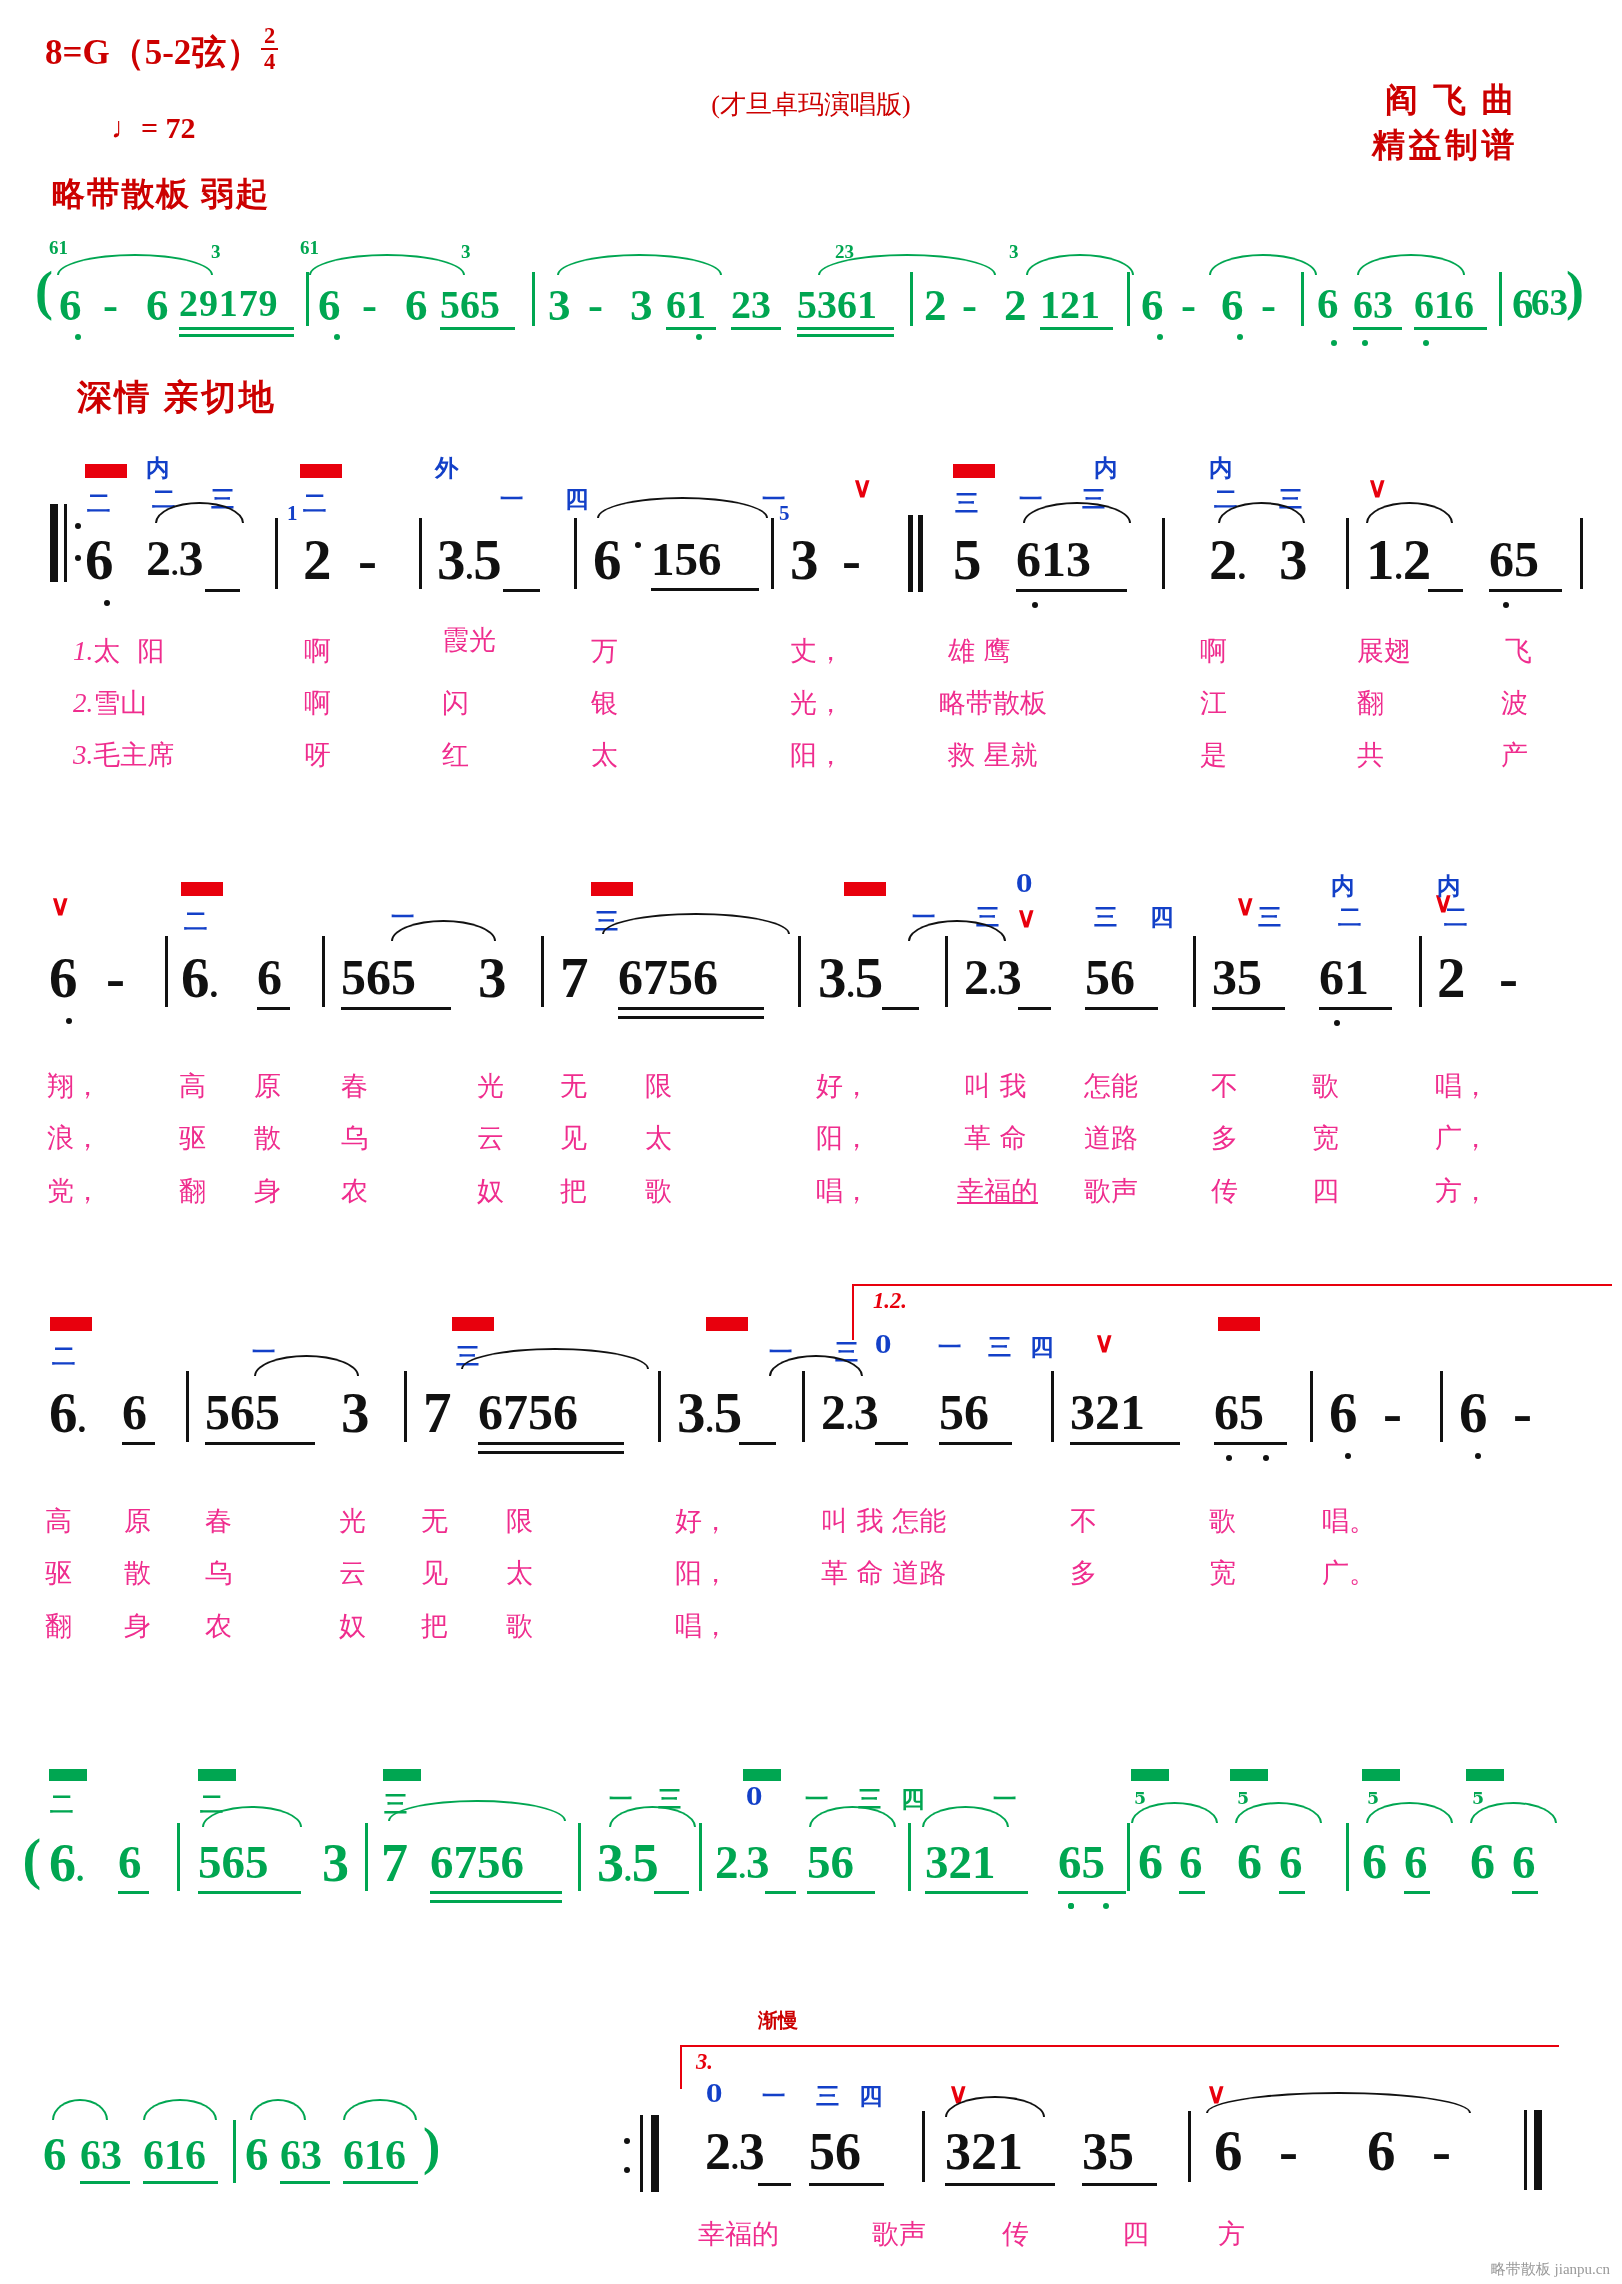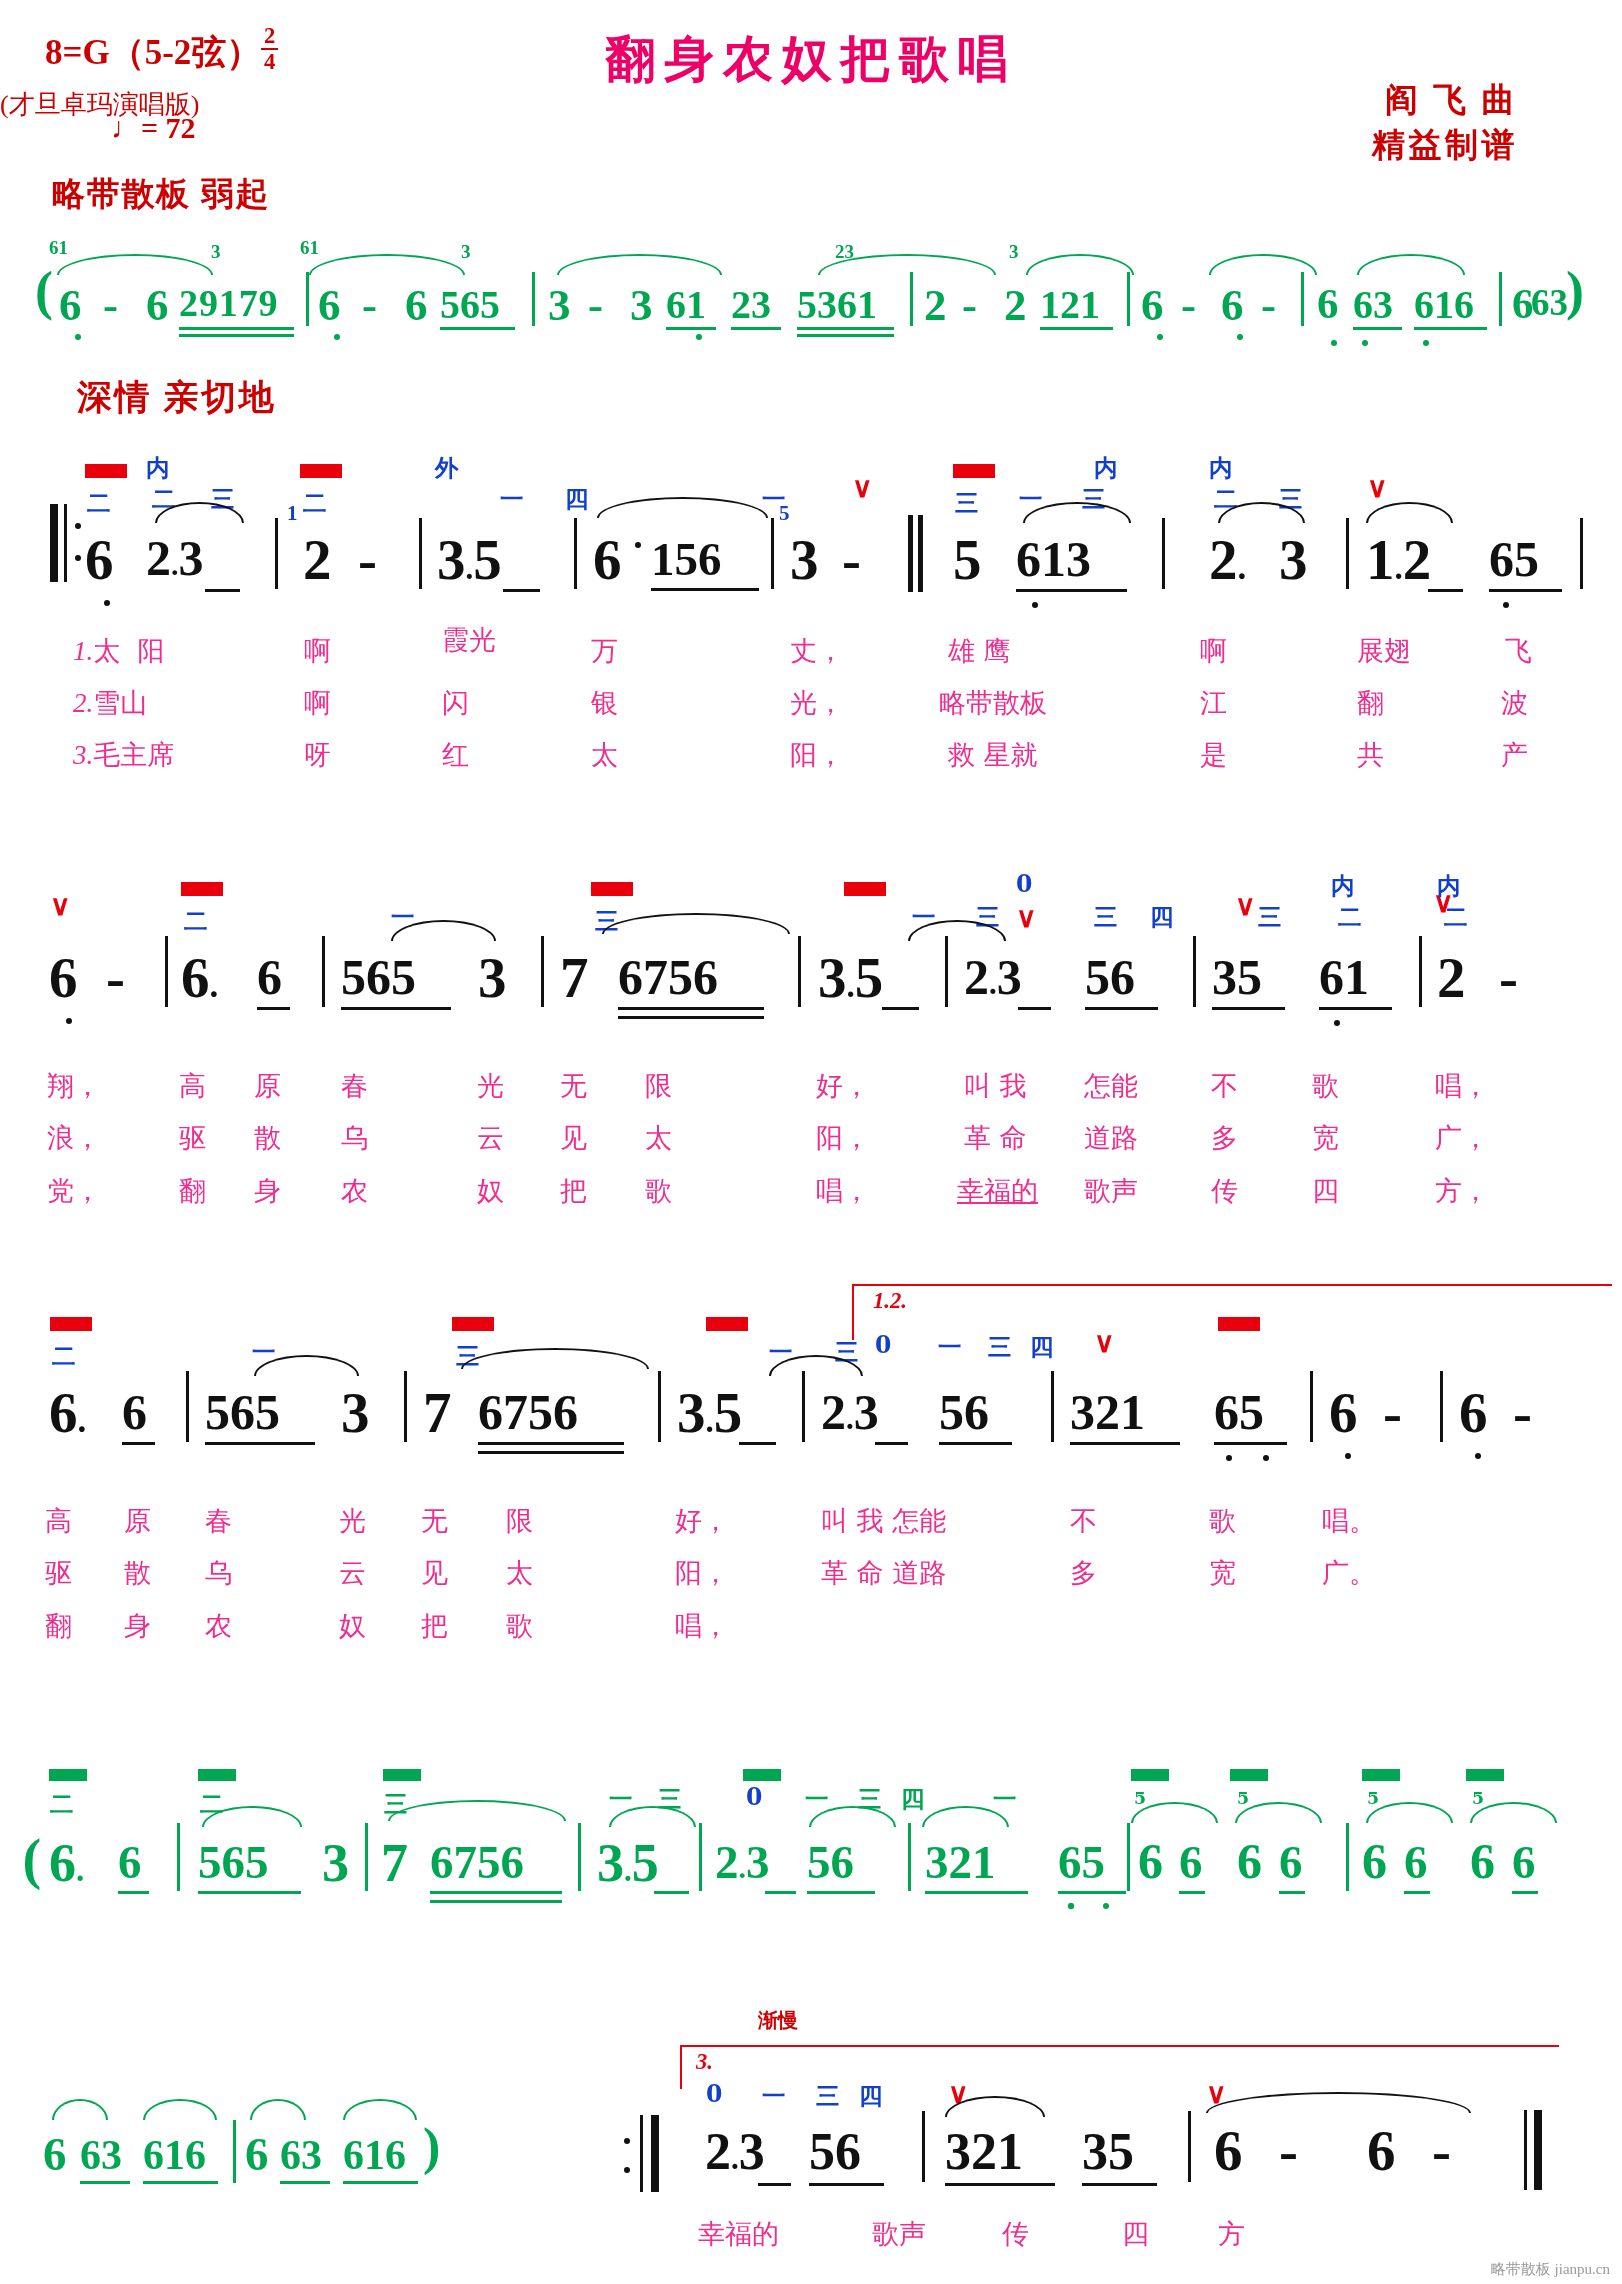--- a/index.html
+++ b/index.html
@@ -14,21 +14,21 @@
   .key-block{position:absolute;left:45px;top:24px;color:#cc0000;font-weight:bold;}
   .key-line{font-size:35px;font-family:"Liberation Serif",serif;white-space:nowrap;}
   .frac{display:inline-block;vertical-align:-5.2px;text-align:center;font-size:22.6px;line-height:1.05;}
   .frac span{display:block;}
   .frac .top{border-bottom:2.6px solid #cc0000;padding:0 2.6px;}
   .tempo{position:absolute;left:111px;top:111px;color:#cc0000;font-size:30px;font-weight:bold;}
   .mood1{position:absolute;left:52px;top:172px;color:#cc0000;font-size:33px;font-weight:bold;letter-spacing:1.7px;}
 
   .title{position:absolute;left:0;top:26px;width:1622px;text-align:center;color:#ee0066;
          font-size:50px;font-weight:bold;letter-spacing:8.7px;font-family:"DejaVu Serif",serif;}
-  .subtitle1{position:absolute;left:0;top:87px;width:1622px;color:#cc0000;font-size:26px;}
+  .subtitle1{position:absolute;left:0;top:87px;width:1622px;text-align:center;color:#cc0000;font-size:26px;}
   .subtitle2{position:absolute;left:0;top:137px;width:1622px;text-align:center;color:#cc0000;font-size:28px;}
   .composer{position:absolute;right:104px;top:78px;color:#cc0000;font-size:33px;font-weight:bold;text-align:right;line-height:1.35;letter-spacing:3.5px;}
 
   
   .sys{position:absolute;left:0;width:1622px;}
   .note{position:absolute;font-family:"Liberation Serif",serif;font-weight:bold;}
   .black{color:#111111;}
   .green{color:#00a651;}
   .blue{color:#1340c8;}
 
@@ -64,21 +64,20 @@
 <div class="sheet">
 
   <div class="key-block">
     <div class="key-line">
       <span>8=G</span><span>（5-2弦）</span><span class="frac"><span class="top">2</span><span>4</span></span>
     </div>
   </div>
   <div class="tempo">♩= 72</div>
   <div class="mood1">略带散板 弱起</div>
 
-  <div class="title">翻身农奴把歌唱</div>
   <div class="subtitle1">(才旦卓玛演唱版)</div>
   <div class="composer">
     <div>阎 飞 曲</div>
     <div>精益制谱</div>
   </div>
 
   <div class="sys" style="top:244px;height:100px;">
 
     <div class="note green" style="left:35px;top:15.7px;font-size:54px;">(</div>
 

